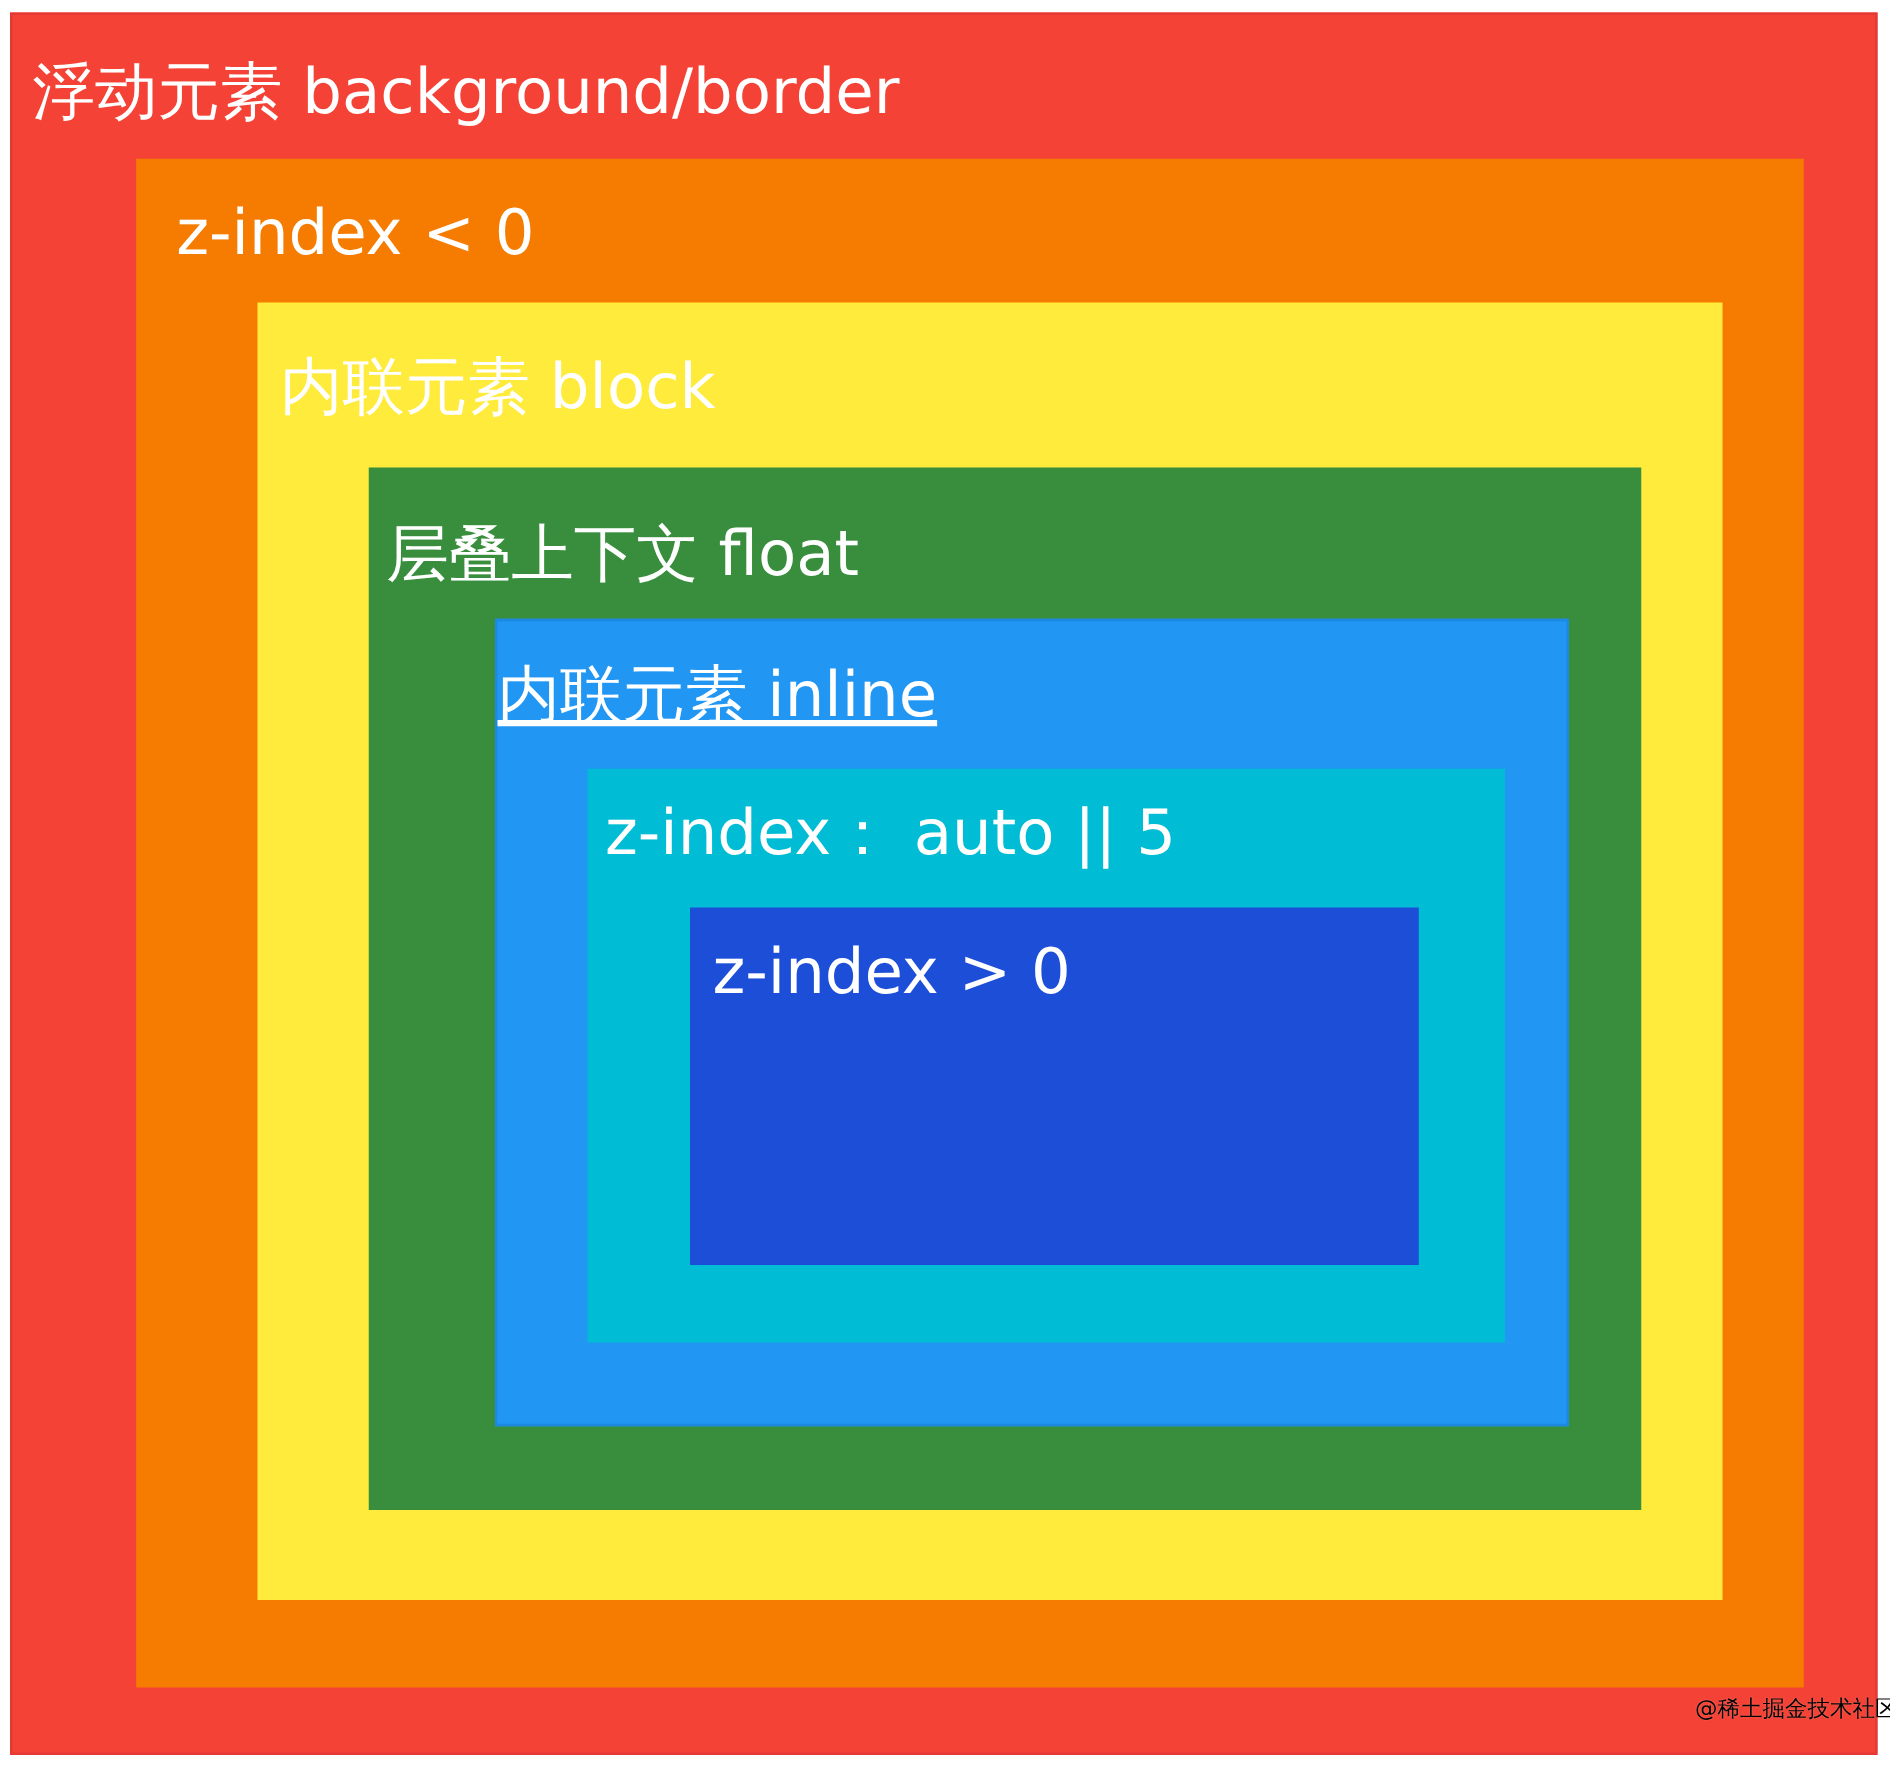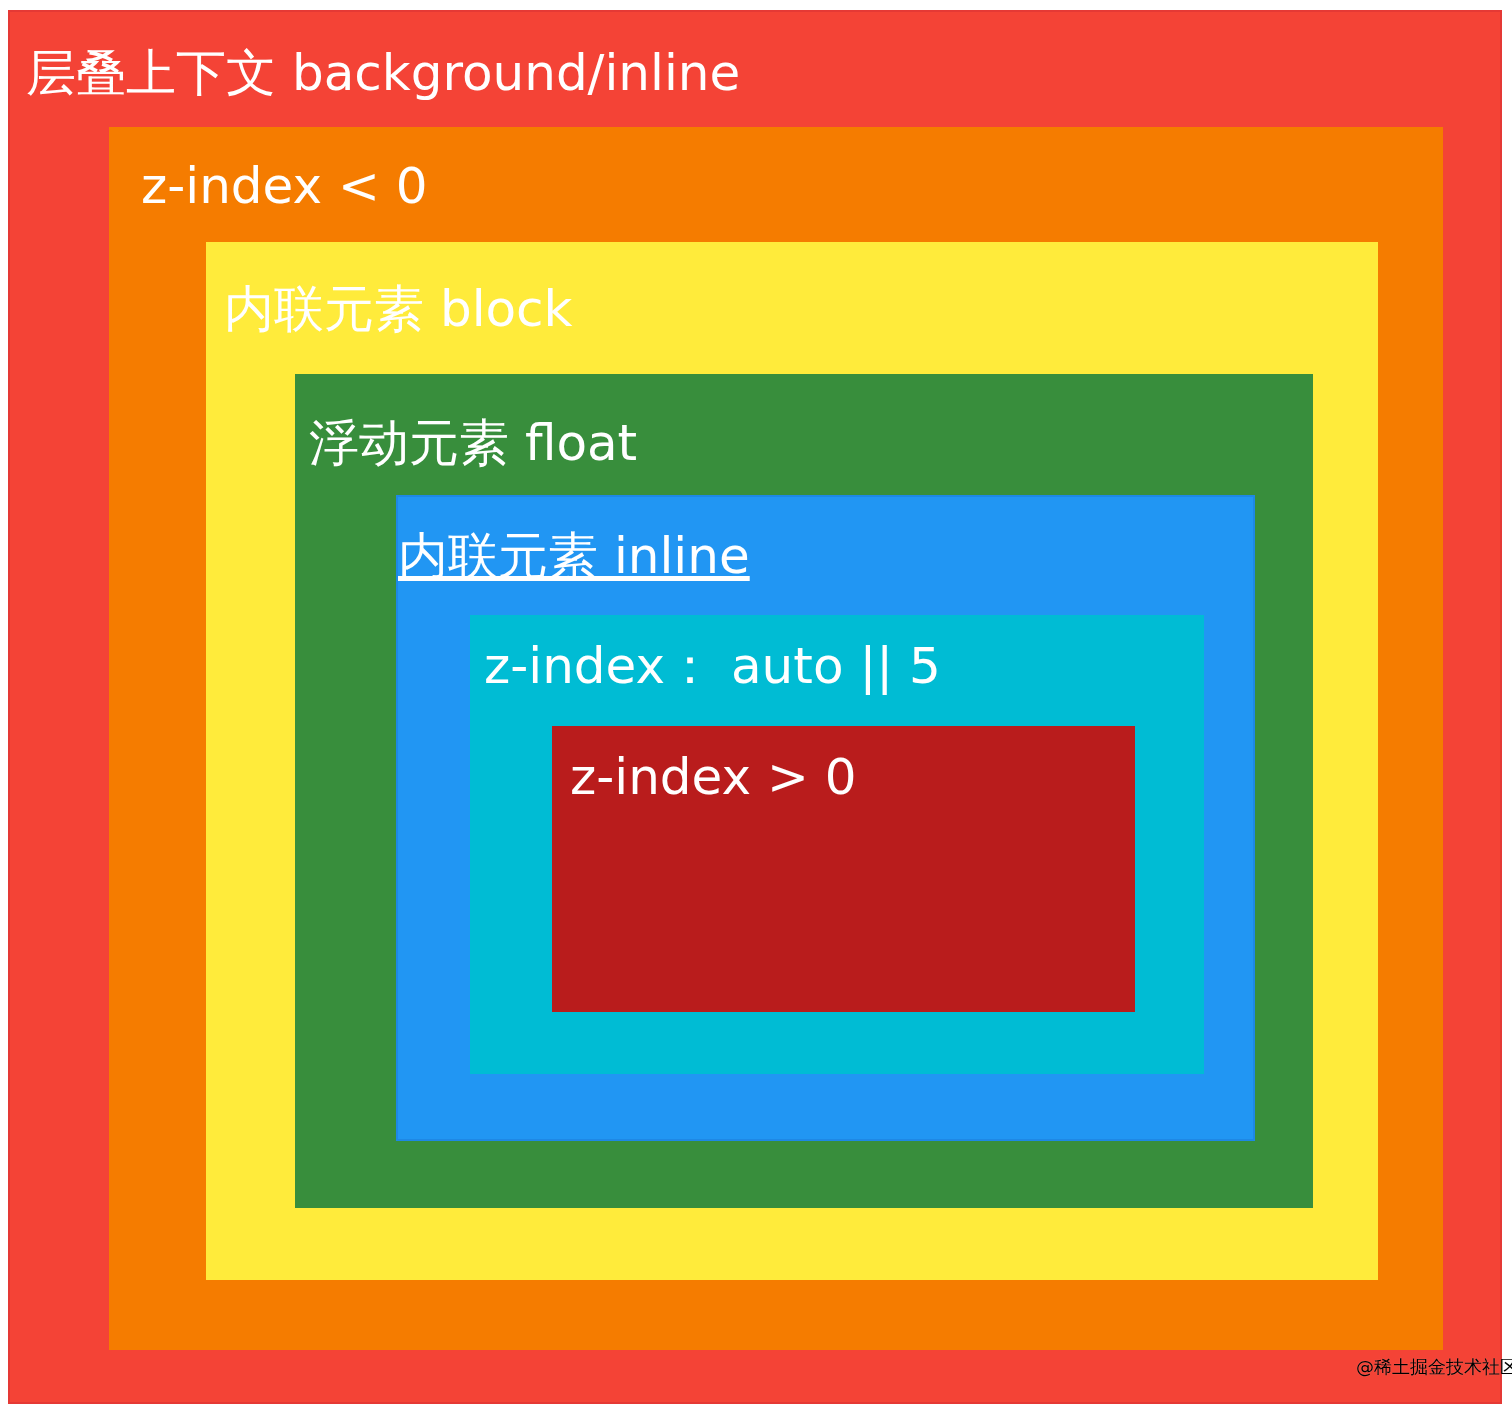--- a/index.html
+++ b/index.html
@@ -6,38 +6,38 @@
   body { width:1512px; height:1412px; position:relative; overflow:hidden;
          font-family:"DejaVu Sans","Liberation Sans",sans-serif; }
   .box { position:absolute; box-sizing:border-box; }
   .label { position:absolute; color:#ffffff; font-size:50px; line-height:1; white-space:nowrap; }
   #red    { left:8px;   top:10px;  width:1494px; height:1394px; background:#f44336; border:2px solid #e53935; }
   #orange { left:109px; top:127px; width:1334px; height:1223px; background:#f57c00; }
   #yellow { left:206px; top:242px; width:1172px; height:1038px; background:#ffeb3b; }
   #green  { left:295px; top:374px; width:1018px; height:834px;  background:#388e3c; }
   #blue   { left:396px; top:495px; width:859px;  height:646px;  background:#2196f3; border:2px solid #1e88e5; }
   #cyan   { left:470px; top:615px; width:734px;  height:459px;  background:#00bcd4; }
-  #purple { left:552px; top:726px; width:583px;  height:286px;  background:#b91c1c; }
+  #purple { left:552px; top:726px; width:583px;  height:286px;  background:#1d4ed8; }
   .watermark { position:absolute; left:1316px; top:1355px; font-size:18px; color:#000000;
                text-shadow:0 0 1px rgba(255,255,255,0.35); white-space:nowrap;margin-left:40px; }
 </style>
 </head>
 <body>
 
 <div id="red" class="box">
-  <span class="label" style="left:16px;top:36px;">层叠上下文 background/inline</span>
+  <span class="label" style="left:16px;top:36px;">浮动元素 background/border</span>
 </div>
 <div id="orange" class="box">
   <span class="label" style="left:32px;top:34px;">z-index &lt; 0</span>
 </div>
 <div id="yellow" class="box">
   <span class="label" style="left:18px;top:42px;">内联元素 block</span>
 </div>
 <div id="green" class="box">
-  <span class="label" style="left:14px;top:44px;">浮动元素 float</span>
+  <span class="label" style="left:14px;top:44px;">层叠上下文 float</span>
 </div>
 <div id="blue" class="box">
   <span class="label" style="left:0;top:34px;text-decoration:underline;">内联元素 inline</span>
 </div>
 <div id="cyan" class="box">
   <span class="label" style="left:14px;top:26px;">z-index： auto || 5</span>
 </div>
 <div id="purple" class="box">
   <span class="label" style="left:18px;top:26px;">z-index &gt; 0</span>
 </div>

